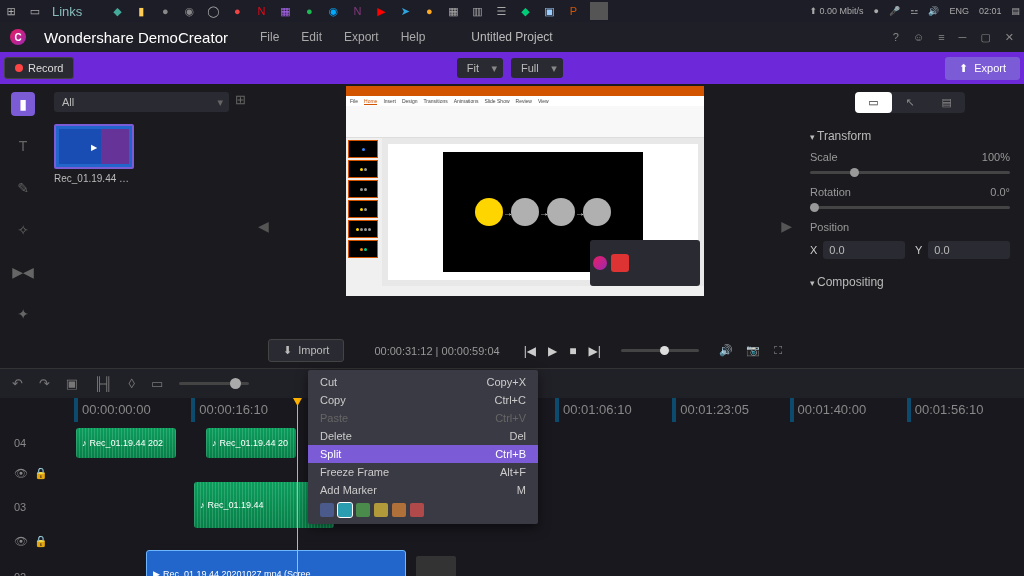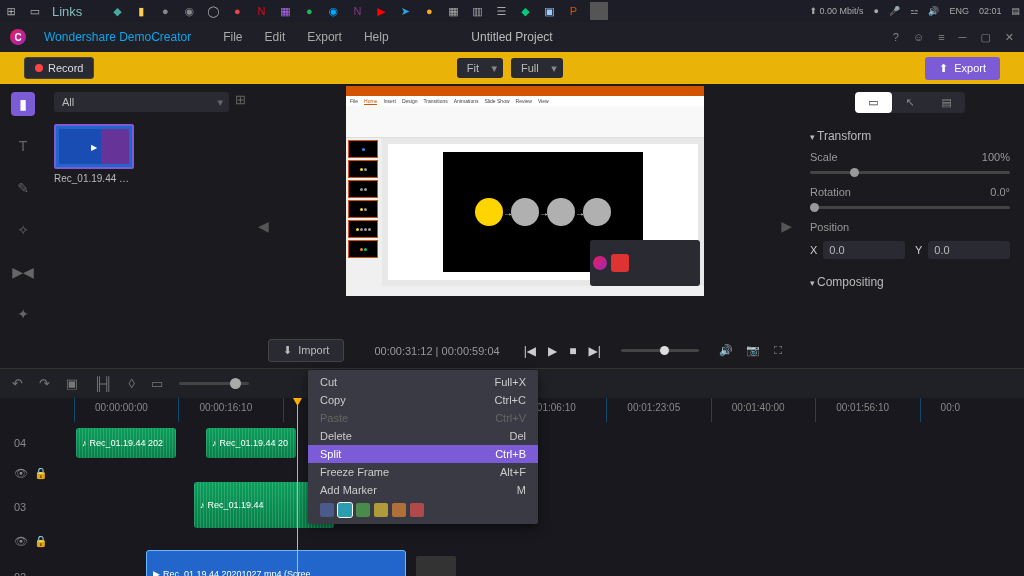--- a/index.html
+++ b/index.html
@@ -5,26 +5,26 @@
 *{margin:0;padding:0;box-sizing:border-box;font-family:Segoe UI,Arial,sans-serif;user-select:none}
 body{background:#1a1a1f;color:#ccc;width:1024px;height:576px;overflow:hidden;font-size:11px}
 .taskbar{height:22px;background:#1d1d28;display:flex;align-items:center;padding:0 4px;gap:8px}
 .taskbar .tb-left{display:flex;gap:10px;align-items:center}
 .taskbar .tb-icons{display:flex;gap:10px;align-items:center;margin-left:20px}
 .taskbar .tb-icon{width:14px;height:14px;display:flex;align-items:center;justify-content:center;color:#aaa;font-size:11px}
 .taskbar .tb-right{margin-left:auto;display:flex;gap:10px;align-items:center;font-size:9px;color:#aaa}
 .taskbar a{color:#8bb;text-decoration:none;font-size:13px}
 .titlebar{height:30px;background:#1f1f27;display:flex;align-items:center;padding:0 10px;gap:18px}
 .logo{width:16px;height:16px;border-radius:50%;background:linear-gradient(135deg,#e91e63,#9c27b0);display:flex;align-items:center;justify-content:center;color:#fff;font-size:10px;font-weight:bold}
-.titlebar .app{color:#0ea5e9;font-size:12px}
+.titlebar .app{color:#ffffff;font-size:15px}
 .titlebar .menu{display:flex;gap:22px;margin-left:14px}
 .titlebar .menu span{color:#aaa;font-size:12px;cursor:pointer}
 .titlebar .proj{position:absolute;left:50%;transform:translateX(-50%);color:#bbb;font-size:12px}
 .titlebar .win-ctrl{margin-left:auto;display:flex;gap:14px;color:#888}
-.toolbar2{height:32px;background:#eab308;display:flex;align-items:center;padding:0 24px;gap:8px}
+.toolbar2{height:32px;background:#6d28d9;display:flex;align-items:center;padding:0 4px;gap:8px}
 .record-btn{background:#2a2a32;border:1px solid #444;padding:4px 10px;border-radius:3px;color:#ddd;display:flex;align-items:center;gap:5px;cursor:pointer}
 .record-btn::before{content:'';width:8px;height:8px;background:#f44;border-radius:50%}
 .fit-sel{background:#2a2a32;border:none;color:#bbb;padding:4px 24px 4px 10px;border-radius:3px;font-size:11px;position:relative}
 .fit-sel::after{content:'▾';position:absolute;right:6px;color:#888}
 .export-btn{background:#7b5bd6;color:#fff;padding:5px 14px;border-radius:3px;display:flex;align-items:center;gap:6px;cursor:pointer;margin-left:auto}
 .main{display:flex;height:284px}
 .left-icons{width:46px;background:#1a1a1f;display:flex;flex-direction:column;align-items:center;padding-top:8px;gap:18px}
 .left-icons .li{width:24px;height:24px;display:flex;align-items:center;justify-content:center;color:#666;border-radius:4px;cursor:pointer;font-size:14px}
 .left-icons .li.active{background:#7b5bd6;color:#fff}
 .media-panel{width:208px;background:#1a1a1f;padding:4px}
@@ -78,21 +78,21 @@
 .xy-row{display:flex;gap:10px;margin-top:6px}
 .xy-row .fld{flex:1;display:flex;align-items:center;gap:6px}
 .xy-row input{flex:1;background:#2a2a32;border:none;color:#bbb;padding:3px 6px;border-radius:3px;font-size:11px;width:50px}
 .timeline-top{height:30px;background:#202027;display:flex;align-items:center;padding:0 12px;gap:16px;border-top:1px solid #333}
 .timeline-top .ti{color:#777;cursor:pointer;font-size:13px}
 .zoom-sl{width:70px;height:3px;background:#444;border-radius:2px;position:relative}
 .zoom-sl::after{content:'';position:absolute;right:8px;top:-4px;width:11px;height:11px;background:#aaa;border-radius:50%}
 .mic-ic{margin-left:50px;color:#888}
 .timeline{height:208px;background:#18181e;position:relative;overflow:hidden}
 .ruler{height:24px;display:flex;padding-left:74px;position:relative}
-.ruler .tick{width:118px;font-size:10px;color:#888;border-left:1px solid #0c4a6e;padding-left:20px;padding-top:4px}
+.ruler .tick{width:118px;font-size:13px;color:#888;border-left:4px solid #0c4a6e;padding-left:4px;padding-top:4px}
 .playhead{position:absolute;left:297px;top:0;bottom:0;width:1px;background:#ffb300;z-index:5}
 .playhead::before{content:'';position:absolute;top:0;left:-4px;width:9px;height:8px;background:#ffb300;clip-path:polygon(0 0,100% 0,50% 100%)}
 .tracks{padding-left:0}
 .track{height:42px;display:flex;align-items:center;position:relative}
 .track-head{width:56px;display:flex;align-items:center;gap:6px;padding-left:14px;color:#888}
 .track-head .eye{font-size:11px}
 .track-body{flex:1;position:relative;height:100%}
 .clip{position:absolute;height:30px;top:6px;border-radius:3px;display:flex;align-items:center;padding:0 6px;font-size:9px;color:#fff;overflow:hidden}
 .clip.green{background:linear-gradient(#0a9d5b,#068048)}
 .clip.green::before{content:'';position:absolute;inset:0;background:repeating-linear-gradient(90deg,rgba(255,255,255,0.15) 0 1px,transparent 1px 3px)}
@@ -340,21 +340,20 @@
   <div class="playhead"></div>
   <div class="ruler">
     <div class="tick">00:00:00:00</div>
     <div class="tick">00:00:16:10</div>
     <div class="tick" style="width:130px"></div>
     <div class="tick">00:00:49:30</div>
     <div class="tick">00:01:06:10</div>
     <div class="tick">00:01:23:05</div>
     <div class="tick">00:01:40:00</div>
     <div class="tick">00:01:56:10</div>
-    <div class="tick">00:0</div>
   </div>
   <div class="tracks">
     <div class="track">
       <div class="track-head">
           <span>04</span>
         </div>
       <div class="track-body">
         <div class="clip green" style="left:20px;width:100px">
             <span class="ic">♪</span>
             <span>Rec_01.19.44 202</span>
@@ -400,21 +399,21 @@
         <div class="sm-clip" style="left:360px"></div>
       </div>
     </div>
 
   </div>
 </div>
 
 <div class="context-menu">
   <div class="mi">
       <span>Cut</span>
-      <span>Full+X</span>
+      <span>Copy+X</span>
     </div>
   <div class="mi">
       <span>Copy</span>
       <span>Ctrl+C</span>
     </div>
   <div class="mi disabled">
       <span>Paste</span>
       <span>Ctrl+V</span>
     </div>
   <div class="mi">

